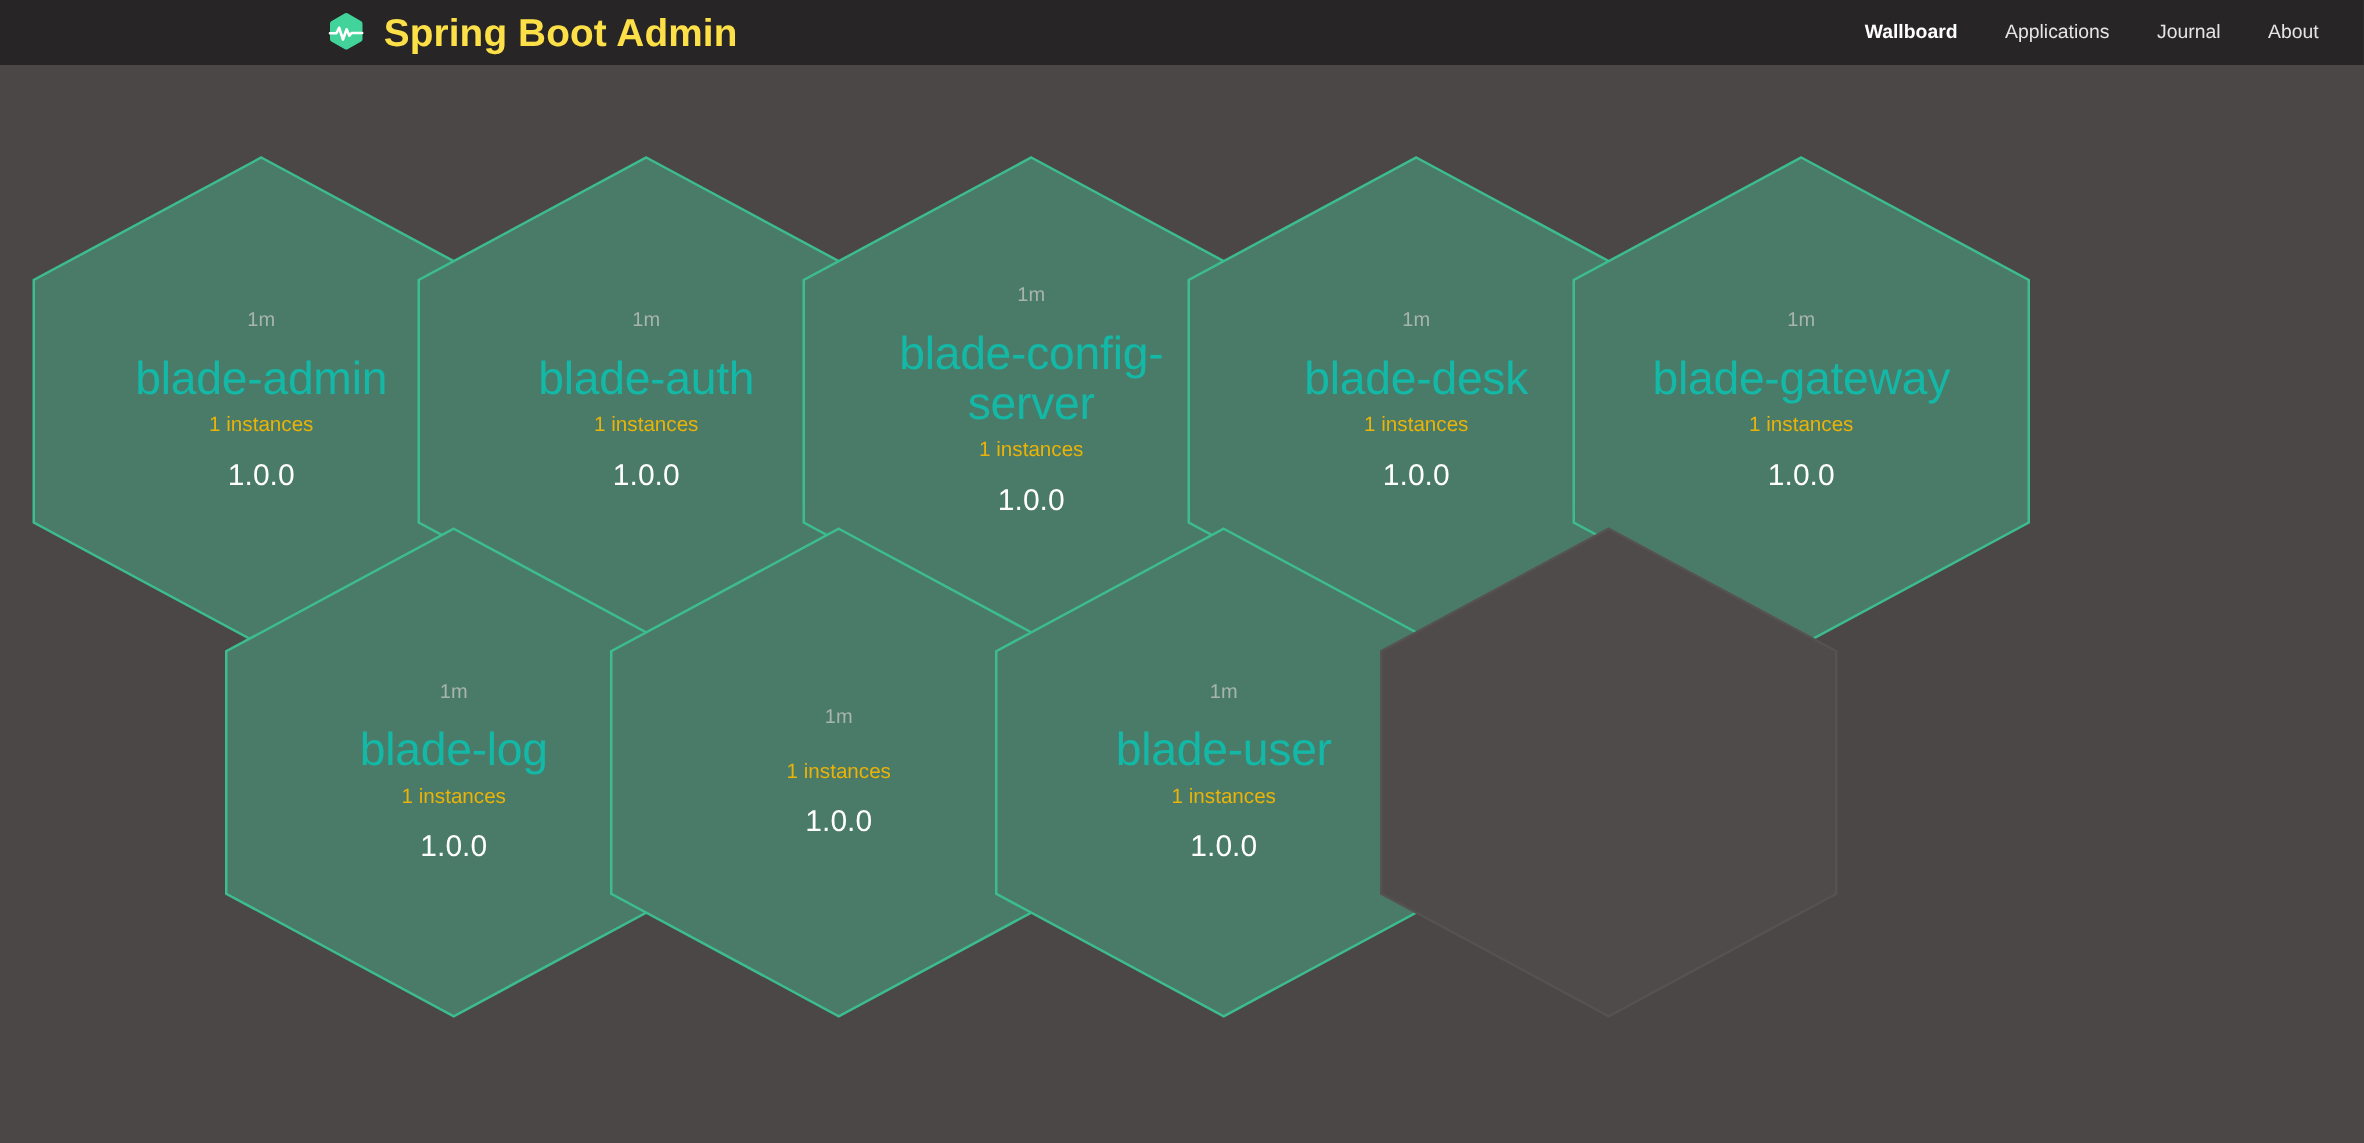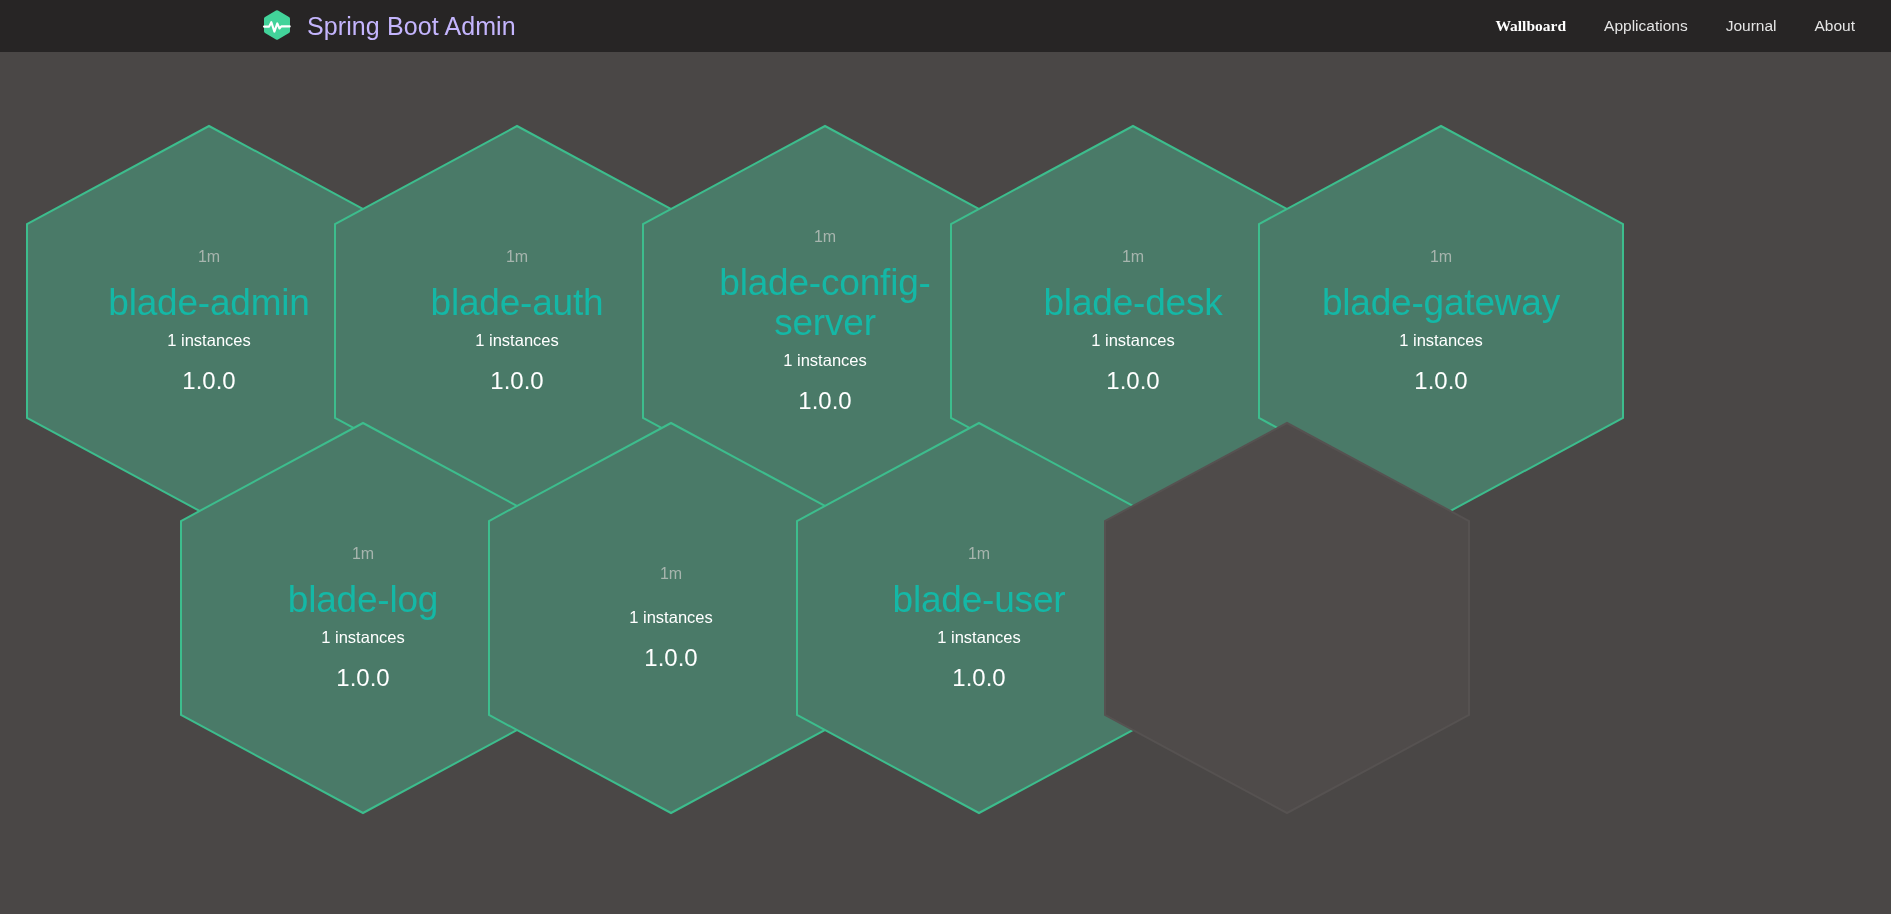--- a/index.html
+++ b/index.html
@@ -32,23 +32,23 @@
     text-decoration: none;
   }
 
   .brand-logo {
     width: 36px;
     height: 36px;
     display: block;
   }
 
   .brand-title {
-    color: #c4b5fd;
-    font-size: 25px;
-    font-weight: 400;
+    color: #fde047;
+    font-size: 31px;
+    font-weight: 700;
     letter-spacing: 0.1px;
     line-height: 1;
     white-space: nowrap;
   }
 
   .nav-links {
     margin-left: auto;
     margin-right: 36px;
     display: flex;
     align-items: center;
@@ -58,21 +58,20 @@
   .nav-link {
     font-size: 15.5px;
     color: #e5e5e5;
     text-decoration: none;
     white-space: nowrap;
     line-height: 1;
   }
   .nav-link.is-active {
     color: #ffffff;
     font-weight: 700;
-    font-family: Liberation Serif, serif;
   }
 
   
   .wallboard {
     position: absolute;
     top: 52px; left: 0;
     width: 1891px;
     height: 862px;
     overflow: hidden;
   }
@@ -134,21 +133,21 @@
     color: #14b8a6;
     font-size: 37px;
     line-height: 1.08;
     font-weight: 400;
     letter-spacing: -0.2px;
     word-break: break-word;
     max-width: 302px;
   }
 
   .hex-instances {
-    color: #ffffff;
+    color: #eab308;
     font-size: 16.5px;
     line-height: 1;
     margin-top: 9px;
   }
 
   .hex-version {
     color: #ffffff;
     font-size: 24px;
     line-height: 1;
     margin-top: 21px;

